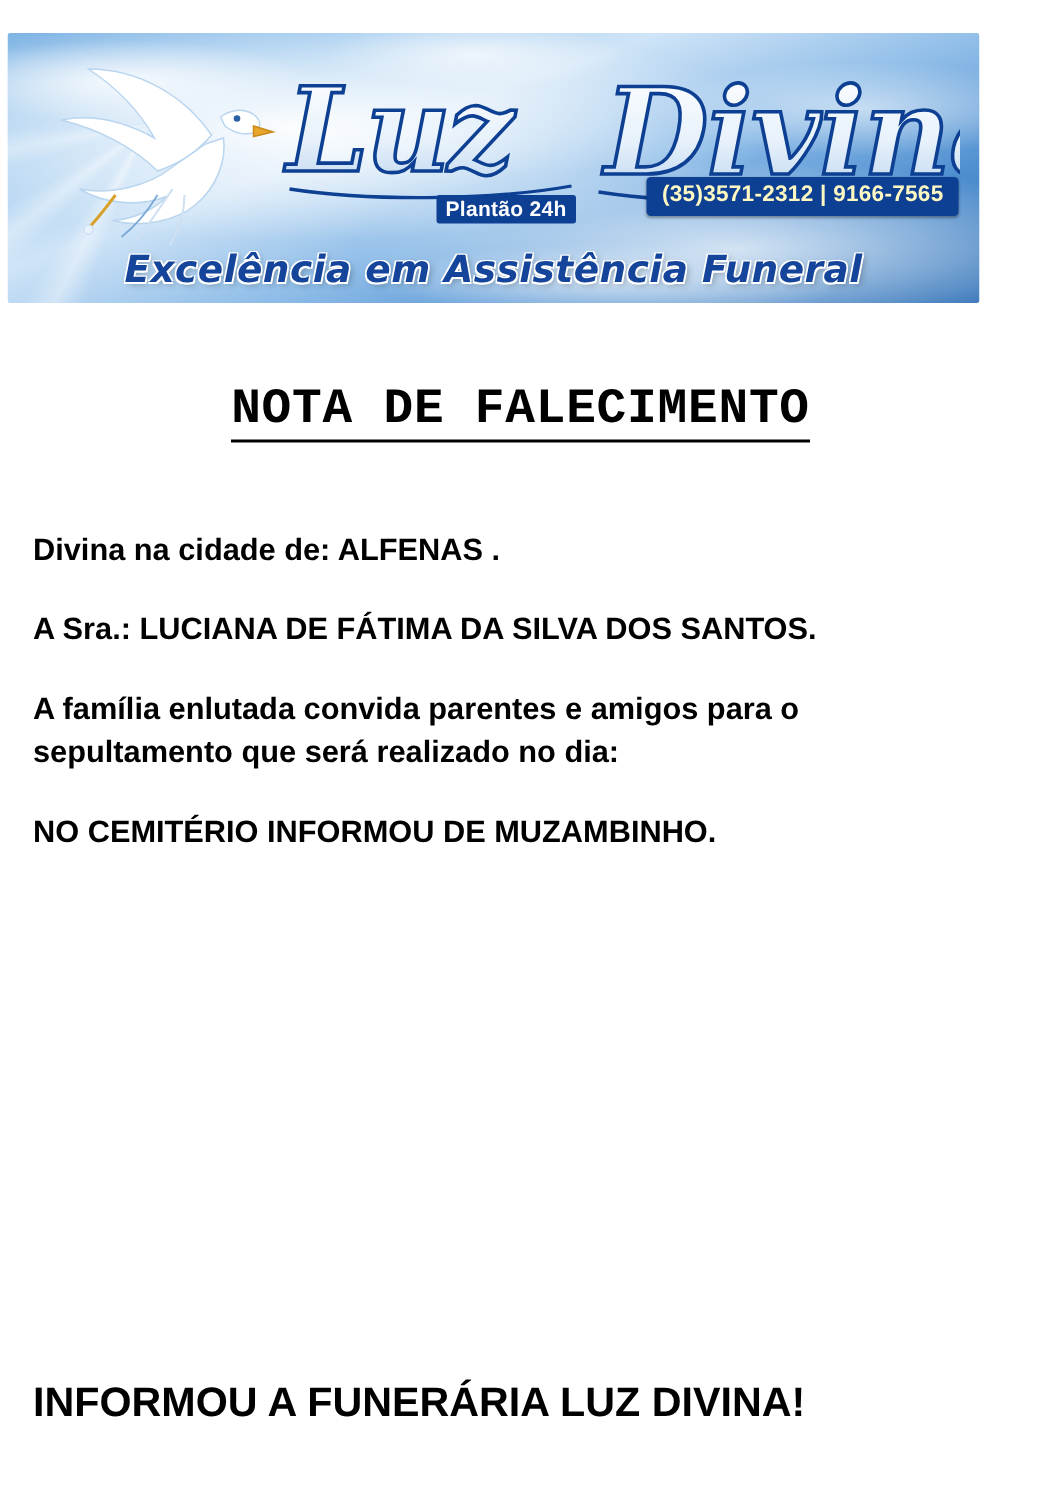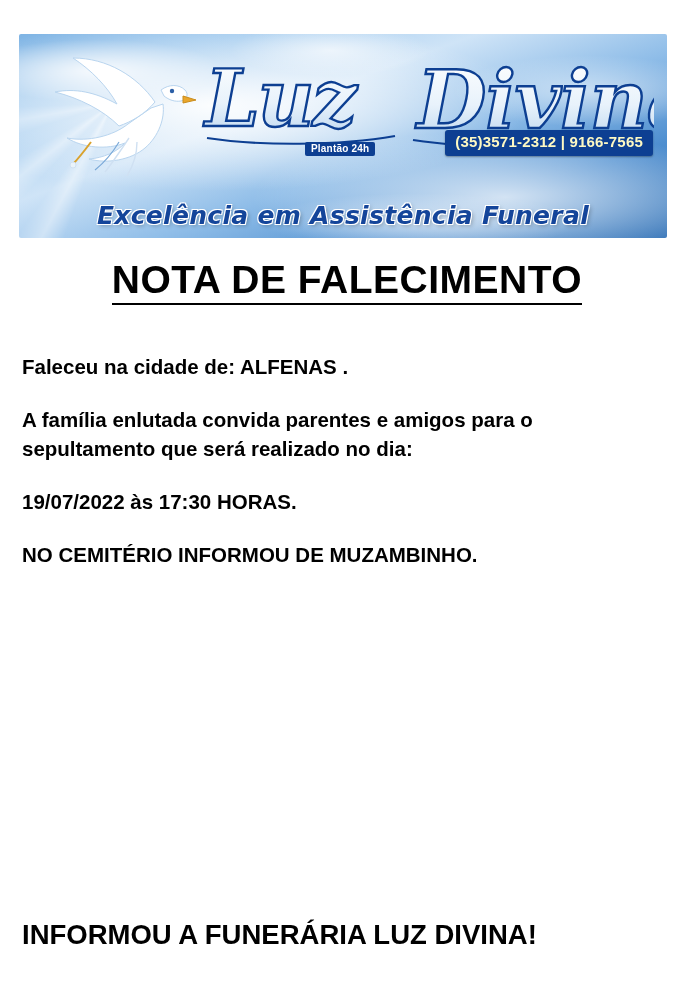--- a/index.html
+++ b/index.html
@@ -13,31 +13,30 @@
     height: 990px;
     font-family: "Liberation Sans", sans-serif;
     color: #000000;
     position: relative;
     overflow: hidden;
   }
 
   
   .banner {
     position: absolute;
-    left: 19px;
+    left: 5px;
     top: 22px;
     width: 648px;
-    height: 204px;
+    height: 180px;
     border-radius: 2px;
     overflow: hidden;
     background:
       radial-gradient(ellipse 70% 60% at 30% 35%, rgba(255,255,255,0.95) 0%, rgba(255,255,255,0.35) 45%, rgba(255,255,255,0) 70%),
       radial-gradient(ellipse 60% 50% at 75% 80%, rgba(255,255,255,0.75) 0%, rgba(255,255,255,0) 65%),
       linear-gradient(160deg, #7fb4e4 0%, #9fc9ee 18%, #cfe4f7 38%, #8fbde8 58%, #4f8fd0 78%, #2e6fb5 100%);
-    margin-top: 12px;
   }
   .banner .clouds {
     position: absolute;
     inset: 0;
     background:
       radial-gradient(ellipse 28% 22% at 12% 18%, rgba(255,255,255,0.85), rgba(255,255,255,0) 70%),
       radial-gradient(ellipse 22% 18% at 48% 8%, rgba(255,255,255,0.65), rgba(255,255,255,0) 70%),
       radial-gradient(ellipse 30% 25% at 88% 28%, rgba(255,255,255,0.55), rgba(255,255,255,0) 70%),
       radial-gradient(ellipse 35% 20% at 62% 92%, rgba(255,255,255,0.5), rgba(255,255,255,0) 70%);
     pointer-events: none;
@@ -116,39 +115,39 @@
     letter-spacing: .2px;
     white-space: nowrap;
     box-shadow: 0 1px 2px rgba(0,0,0,.35);
   }
   .plantao {
     position: absolute;
     left: 286px;
     top: 108px;
     background: #0d3f92;
     color: #ffffff;
-    font-size: 10px;
+    font-size: 14px;
     font-weight: bold;
     padding: 1px 6px 2px;
     border-radius: 2px;
     letter-spacing: .2px;
     white-space: nowrap;
     text-align: center;
   }
 
   
   .doc-title {
     position: absolute;
     left: 0;
     right: 0;
     top: 232px;
     text-align: center;
-    font-family: Liberation Sans, sans-serif;
-    font-weight: bold;
-    font-size: 39px;
+    font-family: Liberation Mono, monospace;
+    font-weight: bold;
+    font-size: 33px;
     letter-spacing: .5px;
   }
   .doc-title span {
     border-bottom: 2px solid #000;
     padding-bottom: 2px;
   }
 
   
   .body-text {
     position: absolute;
@@ -222,19 +221,19 @@
   <div class="tagline-band">
     <div class="tagline">Excelência em Assistência Funeral</div>
   </div>
 </div>
 
 <h1 class="doc-title">
   <span>NOTA  DE  FALECIMENTO</span>
 </h1>
 
 <div class="body-text">
-  <p>Faleceu na cidade de: ALFENAS .</p>
+  <p>Divina na cidade de: ALFENAS .</p>
+  <p>A Sra.: LUCIANA DE FÁTIMA DA SILVA DOS SANTOS.</p>
   <p>A família enlutada convida parentes e amigos para o sepultamento que será realizado no dia:</p>
-  <p>19/07/2022 às  17:30 HORAS.</p>
   <p>NO CEMITÉRIO INFORMOU DE MUZAMBINHO.</p>
 </div>
 
 <div class="footer-note">INFORMOU A FUNERÁRIA LUZ DIVINA!</div>
 
 </body></html>

